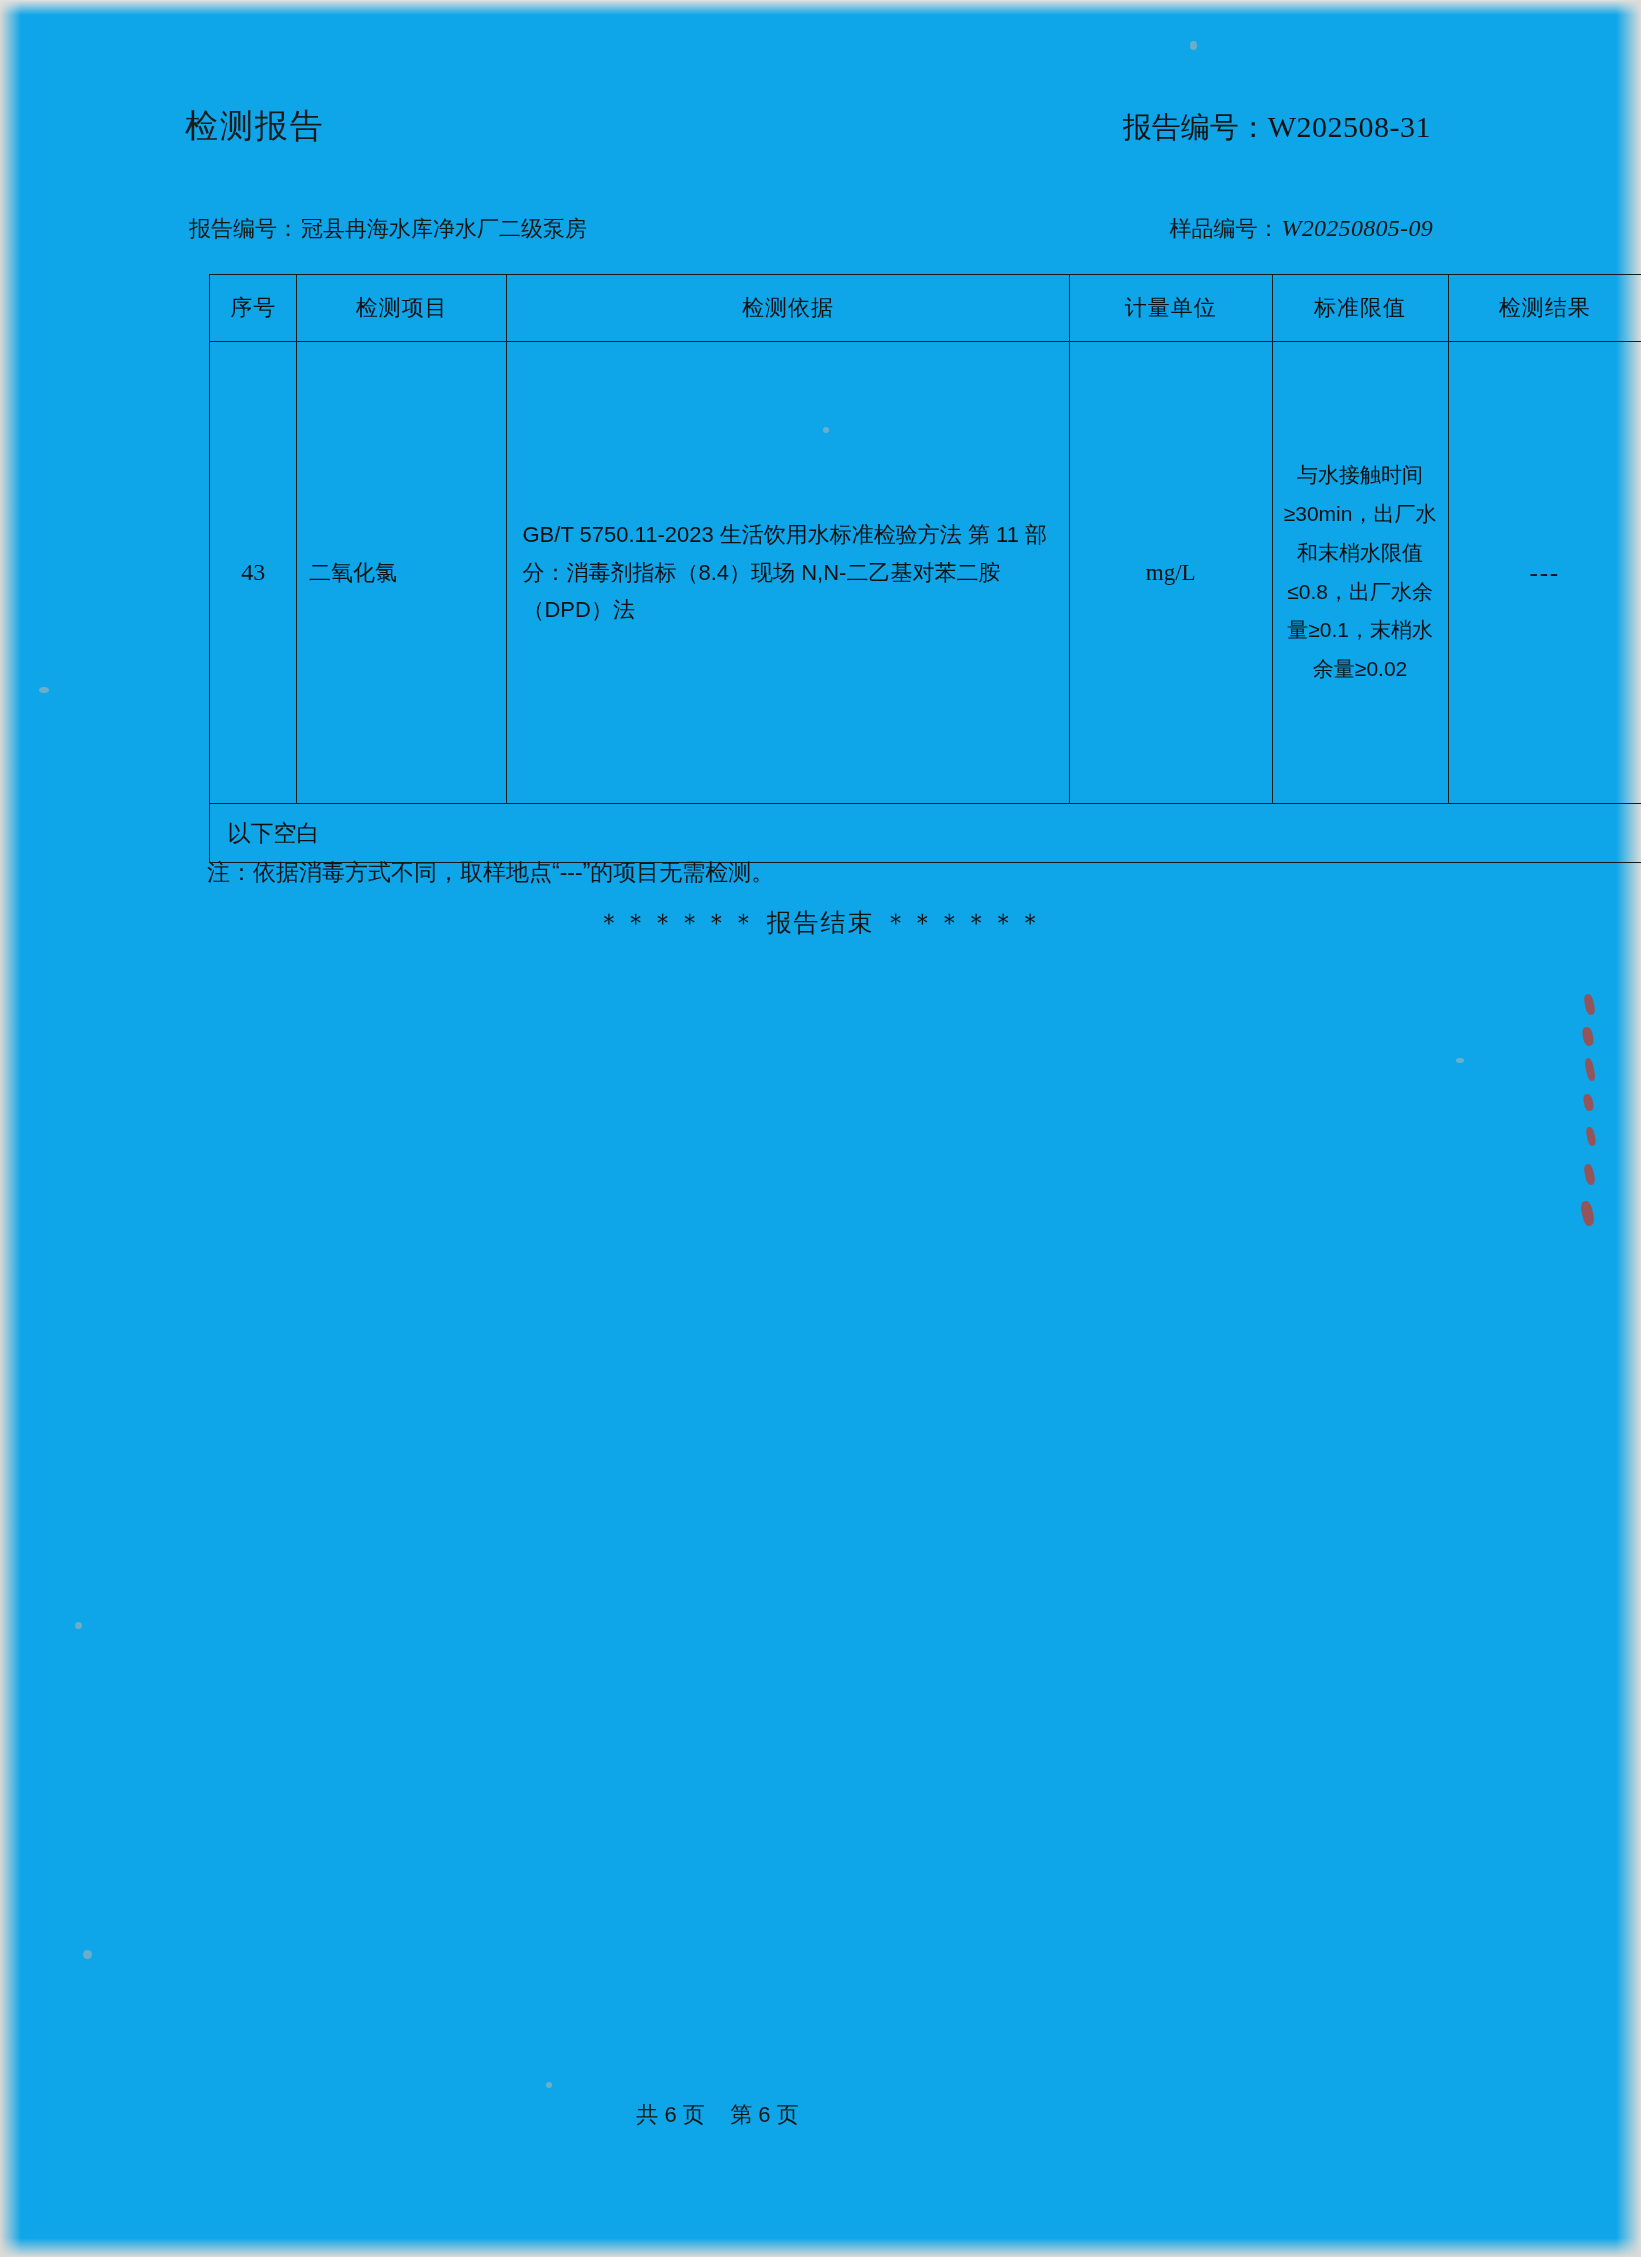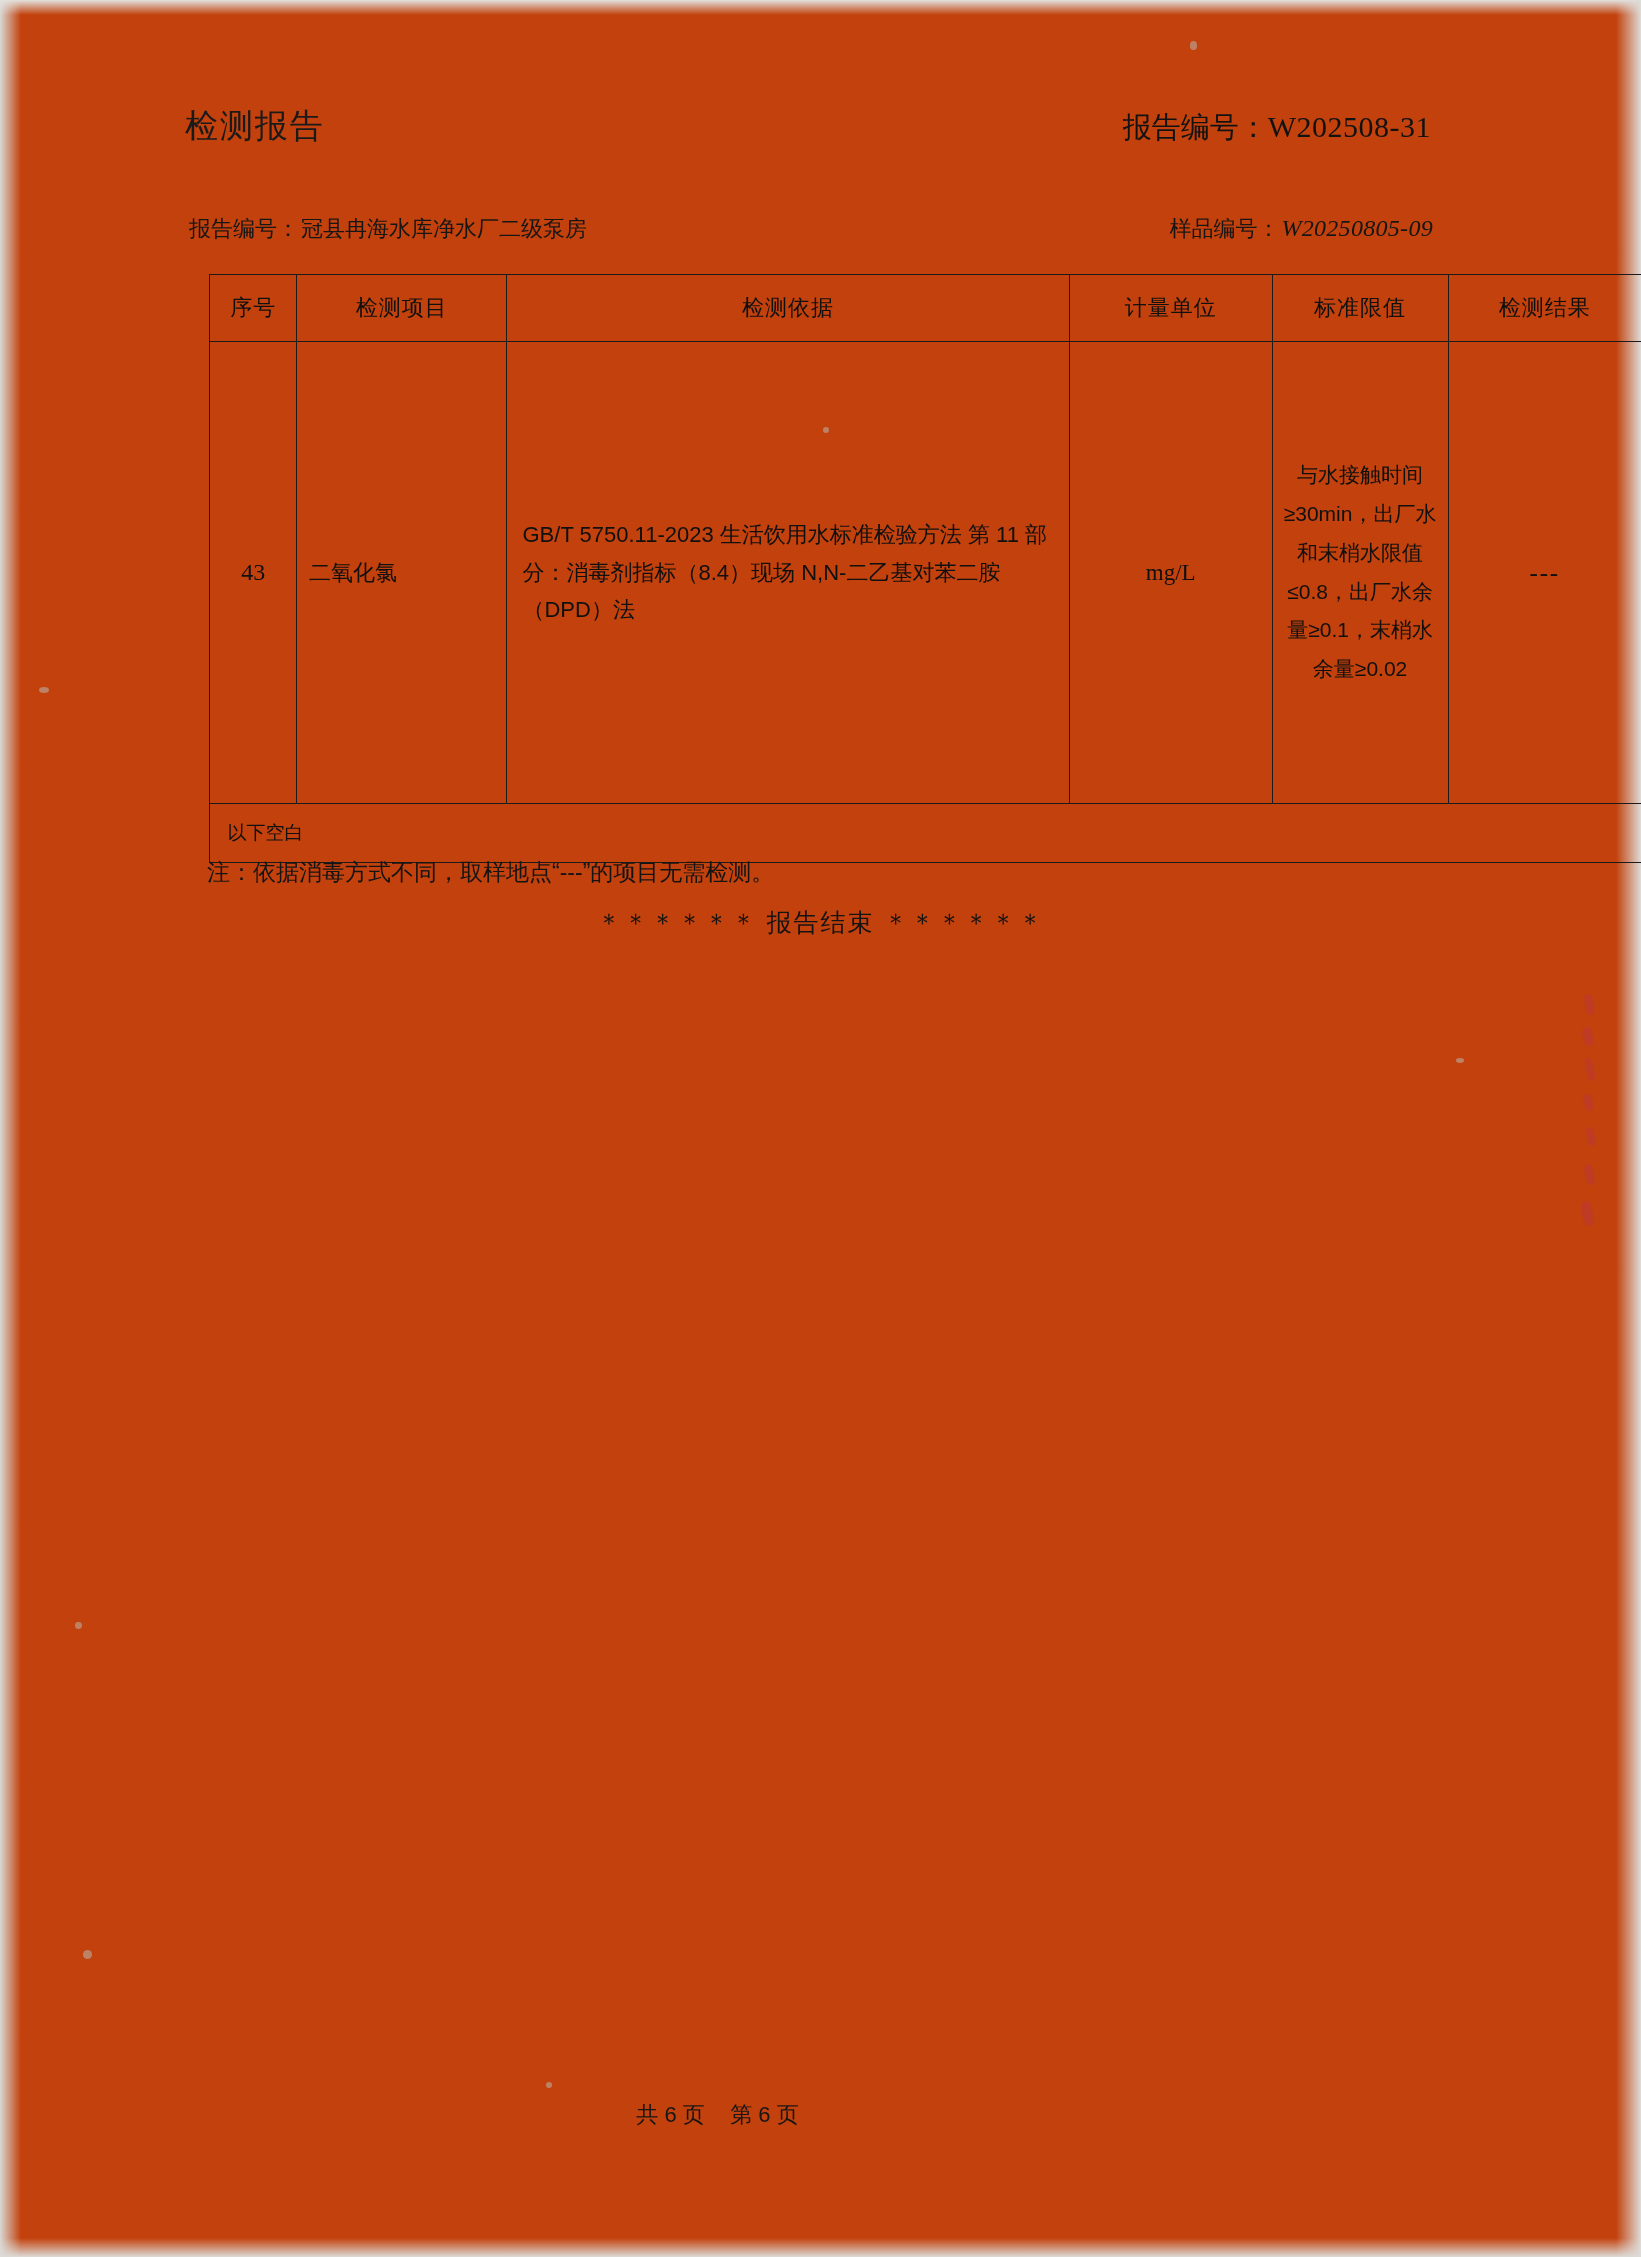--- a/index.html
+++ b/index.html
@@ -8,21 +8,21 @@
     background: #c9c9c9;
   }
   body {
     font-family: "Liberation Serif", "DejaVu Serif", serif;
   }
   .page {
     position: relative;
     width: 1641px;
     height: 2257px;
     margin: 0 auto;
-    background: #c2410c;
+    background: #0ea5e9;
     overflow: hidden;
     box-shadow: 0 0 0 1px #bbb;
   }
   
   .scan-edge-left {
     position: absolute;
     left: 0; top: 0;
     width: 21px; height: 100%;
     background: linear-gradient(to right, #d9d8d4, rgba(253,253,251,0));
     pointer-events: none;
@@ -175,21 +175,21 @@
     font-size: 25px;
     letter-spacing: 1.9px;
     font-family: "Liberation Serif", "DejaVu Serif", serif;
   }
   tr.data-row td { height: 434px; }
 
   td.blank-row {
     height: 56px;
     text-align: left;
     padding-left: 17.4px;
-    font-size: 19px;
+    font-size: 23px;
     font-family: Liberation Mono, monospace;
   }
 
   
   .note {
     position: absolute;
     left: 207px;
     top: 857px;
     font-family: "Liberation Sans", "DejaVu Sans", sans-serif;
     font-size: 23px;

